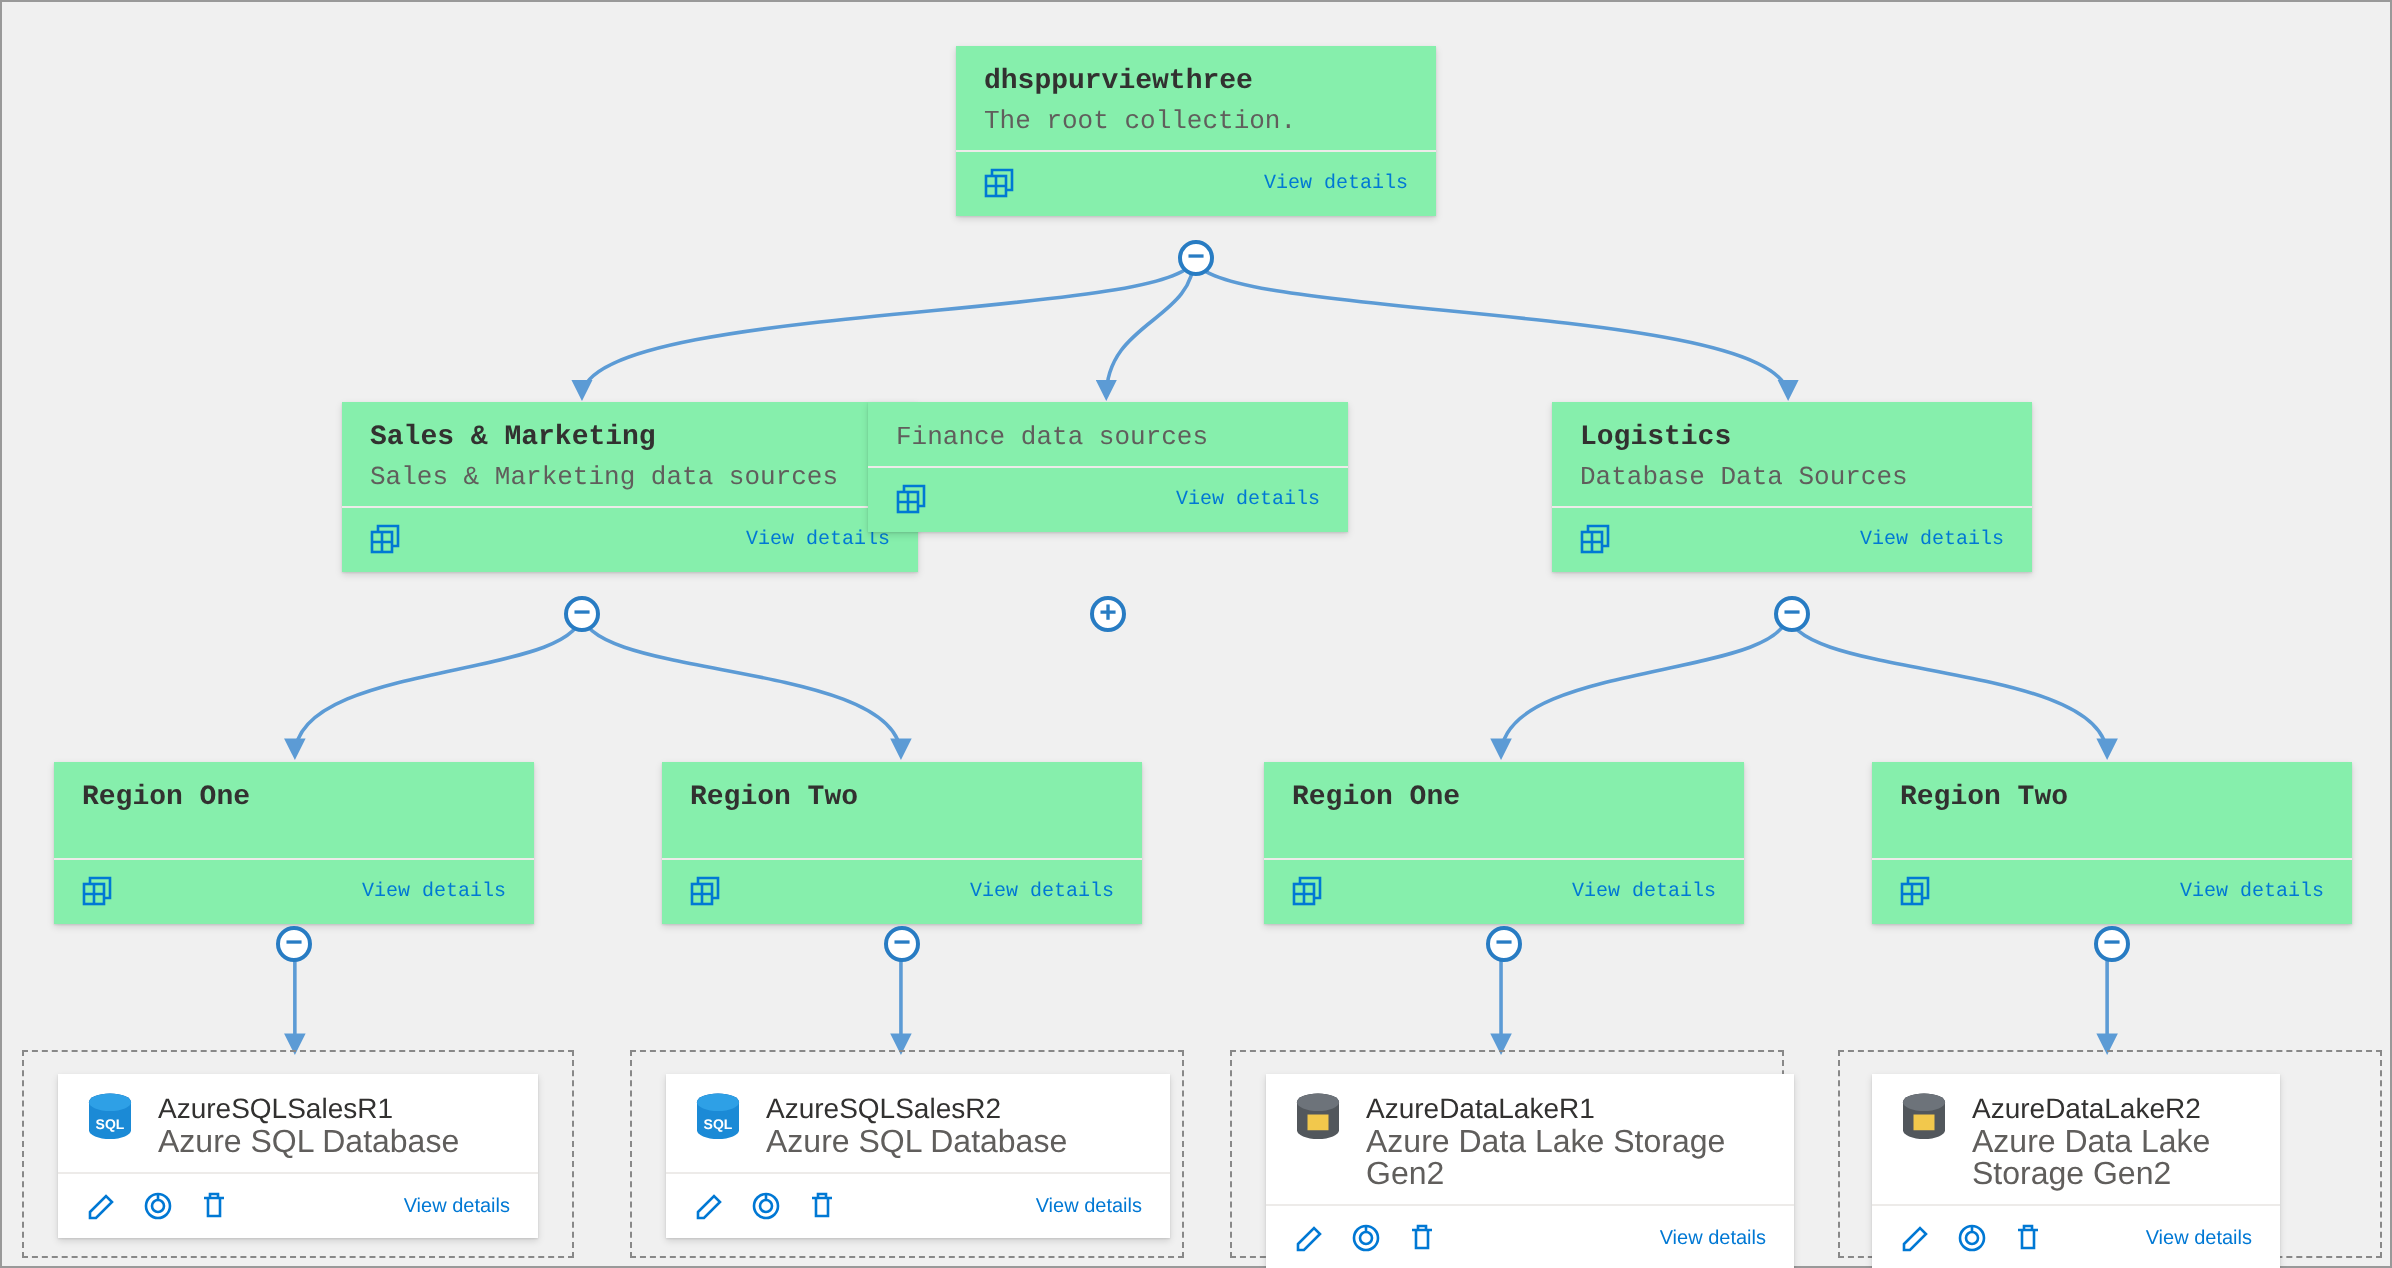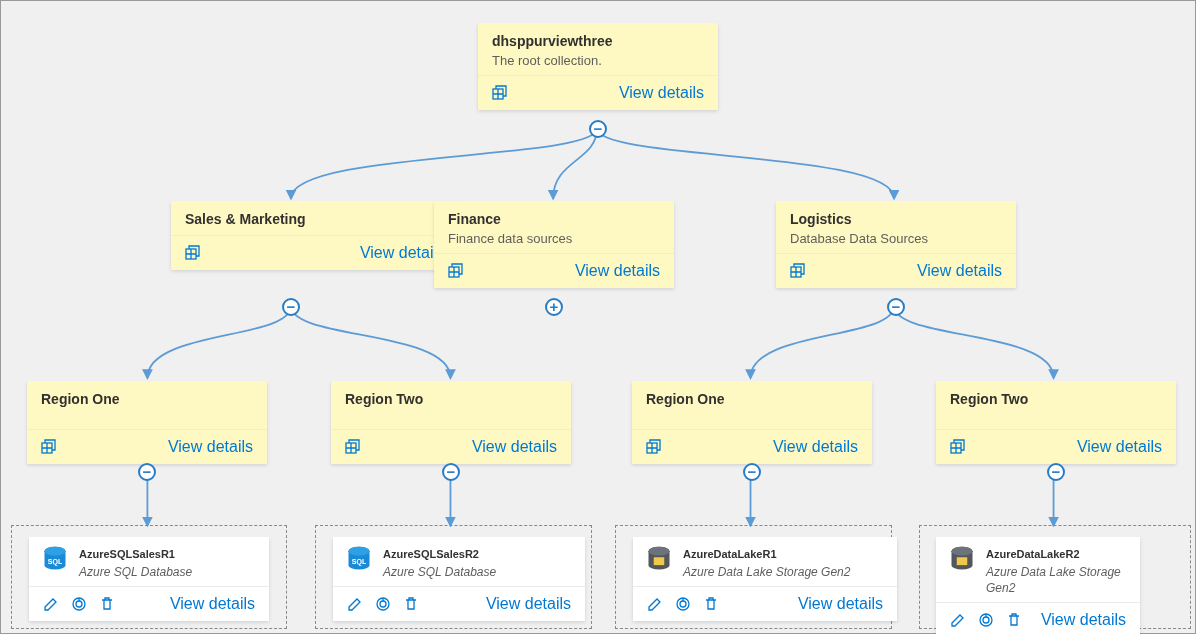--- a/index.html
+++ b/index.html
@@ -16,23 +16,24 @@
     border: 1px solid #999;
   }
   svg.connectors {
     position: absolute; inset: 0;
     width: 100%; height: 100%;
     pointer-events: none;
     z-index: 1;
   }
   .node {
     position: absolute;
-    background: #fef9c3;
+    background: #86efac;
     box-shadow: 0 1.6px 3.6px rgba(0,0,0,0.13), 0 0.3px 0.9px rgba(0,0,0,0.11);
     z-index: 3;
+    font-family: Liberation Mono, monospace;
   }
   .node-header {
     padding: 8px 14px 6px;
   }
   .node-title {
     font-size: 14px;
     font-weight: 600;
     color: #323130;
     line-height: 20px;
   }
@@ -49,21 +50,21 @@
     justify-content: space-between;
     padding: 8px 14px;
   }
   .footer-left {
     display: flex;
     align-items: center;
     gap: 10px;
   }
   .link-view {
     color: #0078d4;
-    font-size: 16px;
+    font-size: 10px;
     cursor: pointer;
   }
   .icon {
     display: inline-flex;
     width: 16px; height: 16px;
     align-items: center; justify-content: center;
   }
   
   .icon-coll svg { color: #0078d4; }
   
@@ -100,22 +101,22 @@
     padding: 8px 10px 6px 12px;
     display: flex;
     gap: 10px;
     align-items: flex-start;
   }
   .res-icon {
     width: 28px; height: 28px;
     flex: 0 0 28px;
     display: flex; align-items:center; justify-content:center;
   }
-  .res-title { font-size: 11px; font-weight: 700; color:#323130; line-height:18px;}
-  .res-sub   { font-size: 12px; color:#605e5c; line-height:16px; margin-top:1px;font-style:italic;}
+  .res-title { font-size: 14px; font-weight: 400; color:#323130; line-height:18px;}
+  .res-sub   { font-size: 16px; color:#605e5c; line-height:16px; margin-top:1px;}
   .res-footer {
     border-top: 1px solid #edebe9;
     display:flex; justify-content:space-between; align-items:center;
     padding: 8px 14px;
   }
   .res-actions { display:flex; gap:12px; color:#0078d4; }
   .res-actions .icon { cursor:pointer; }
 </style>
 </head>
 <body>
@@ -193,40 +194,40 @@
             </svg>
         </span>
       </div>
       <span class="link-view">View details</span>
     </div>
   </div>
 
   <div class="node" style="left:170px;top:200px;width:288px">
     <div class="node-header">
       <div class="node-title">Sales &amp; Marketing</div>
+      <div class="node-sub">Sales &amp; Marketing data sources</div>
     </div>
     <div class="node-footer">
       <div class="footer-left">
         <span class="icon icon-coll">
           <svg viewBox="0 0 16 16" width="16" height="16">
               <g stroke="currentColor" fill="none" stroke-width="1.3">
                 <rect x="1" y="4" width="10" height="10"></rect>
                 <path d="M4 4 V1 H14 V11 H11"></path>
                 <path d="M1 9 H11 M6 4 V14"></path>
               </g>
             </svg>
         </span>
       </div>
       <span class="link-view">View details</span>
     </div>
   </div>
 
   <div class="node" style="left:433px;top:200px;width:240px">
     <div class="node-header">
-      <div class="node-title">Finance</div>
       <div class="node-sub">Finance data sources</div>
     </div>
     <div class="node-footer">
       <div class="footer-left">
         <span class="icon icon-coll">
           <svg viewBox="0 0 16 16" width="16" height="16">
               <g stroke="currentColor" fill="none" stroke-width="1.3">
                 <rect x="1" y="4" width="10" height="10"></rect>
                 <path d="M4 4 V1 H14 V11 H11"></path>
                 <path d="M1 9 H11 M6 4 V14"></path>

